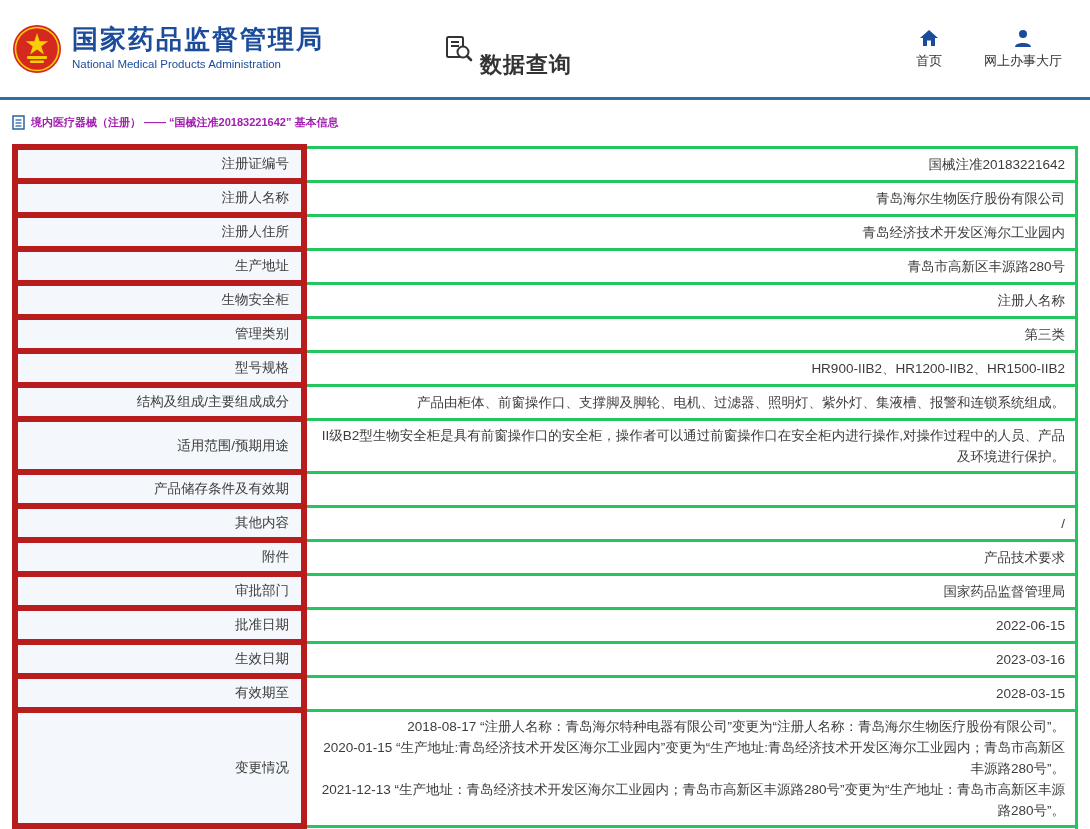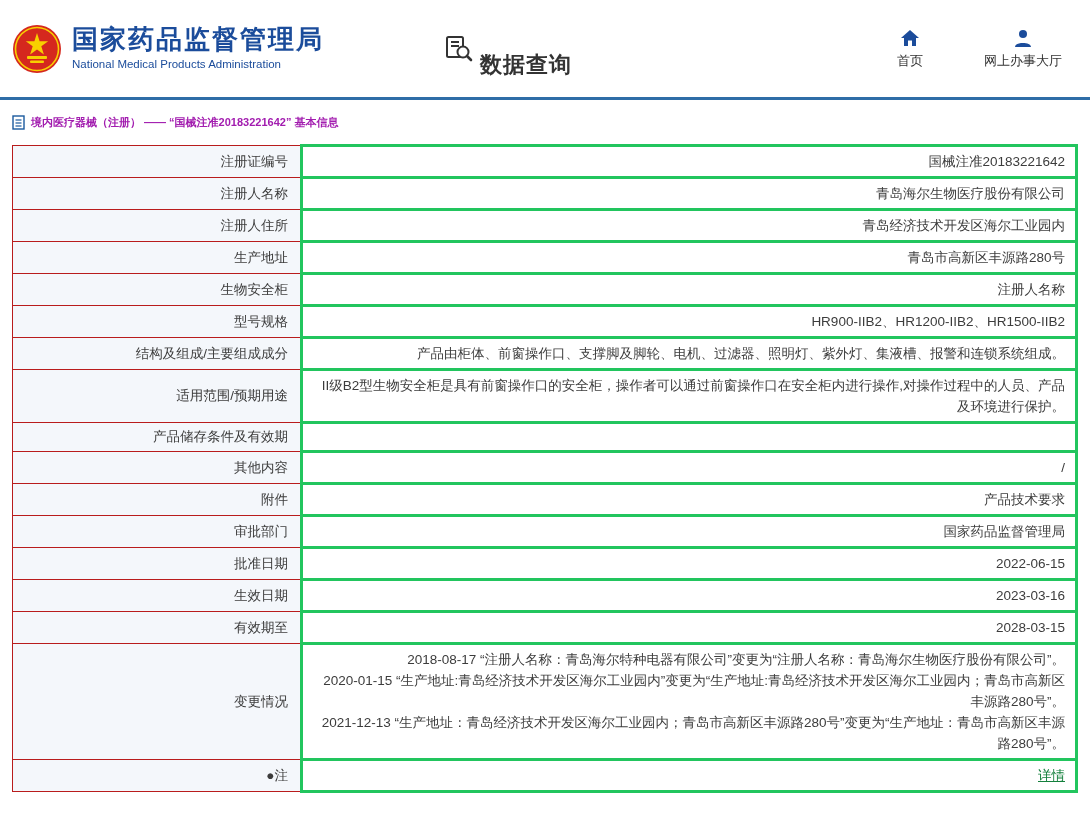--- a/index.html
+++ b/index.html
@@ -31,21 +31,21 @@
     display:flex; align-items:center; gap:6px;
     margin-left:120px;
   }
   .section-title-text { font-size:22px; font-weight:bold; color:#333; letter-spacing:1px;margin-top:32px; }
   .header-nav {
     margin-left:auto;
     display:flex; gap:42px;
   }
   .nav-item {
     display:flex; flex-direction:column; align-items:center; gap:4px;
-    cursor:pointer; font-size:13px; color:#333;margin-left:19px;
+    cursor:pointer; font-size:13px; color:#333;
   }
   .nav-item svg { width:20px; height:20px; }
   
   .breadcrumb {
     display:flex; align-items:center; gap:6px;
     padding:15px 12px 12px 12px;
   }
   .breadcrumb-text { color:#a21caf; font-size:11px; font-weight:bold; }
   
   .info-table {
@@ -54,21 +54,21 @@
     width:1066px;
     font-size:13.5px;
     color:#3c3c3c;
   }
   .info-table th {
     background:#f4f7fb;
     width:289px;
     text-align:right;
     font-weight:normal;
     padding:4px 12px;
-    border:1px solid #b91c1c;
+    border:6px solid #b91c1c;
     line-height:20px;
     vertical-align:middle;
     color:#3c3c3c;
     margin-left:32px;
   }
   .info-table td {
     padding:4px 10px;
     border:3px solid #22c55e;
     text-align:right;
     line-height:21px;
@@ -157,20 +157,24 @@
   <tr>
     <th>生产地址</th>
     <td>青岛市高新区丰源路280号</td>
   </tr>
 
   <tr>
     <th>生物安全柜</th>
     <td>注册人名称</td>
   </tr>
 
+  <tr>
+    <th>管理类别</th>
+    <td>第三类</td>
+  </tr>
 
   <tr>
     <th>型号规格</th>
     <td>HR900-IIB2、HR1200-IIB2、HR1500-IIB2</td>
   </tr>
 
   <tr>
     <th>结构及组成/主要组成成分</th>
     <td>产品由柜体、前窗操作口、支撑脚及脚轮、电机、过滤器、照明灯、紫外灯、集液槽、报警和连锁系统组成。</td>
   </tr>

